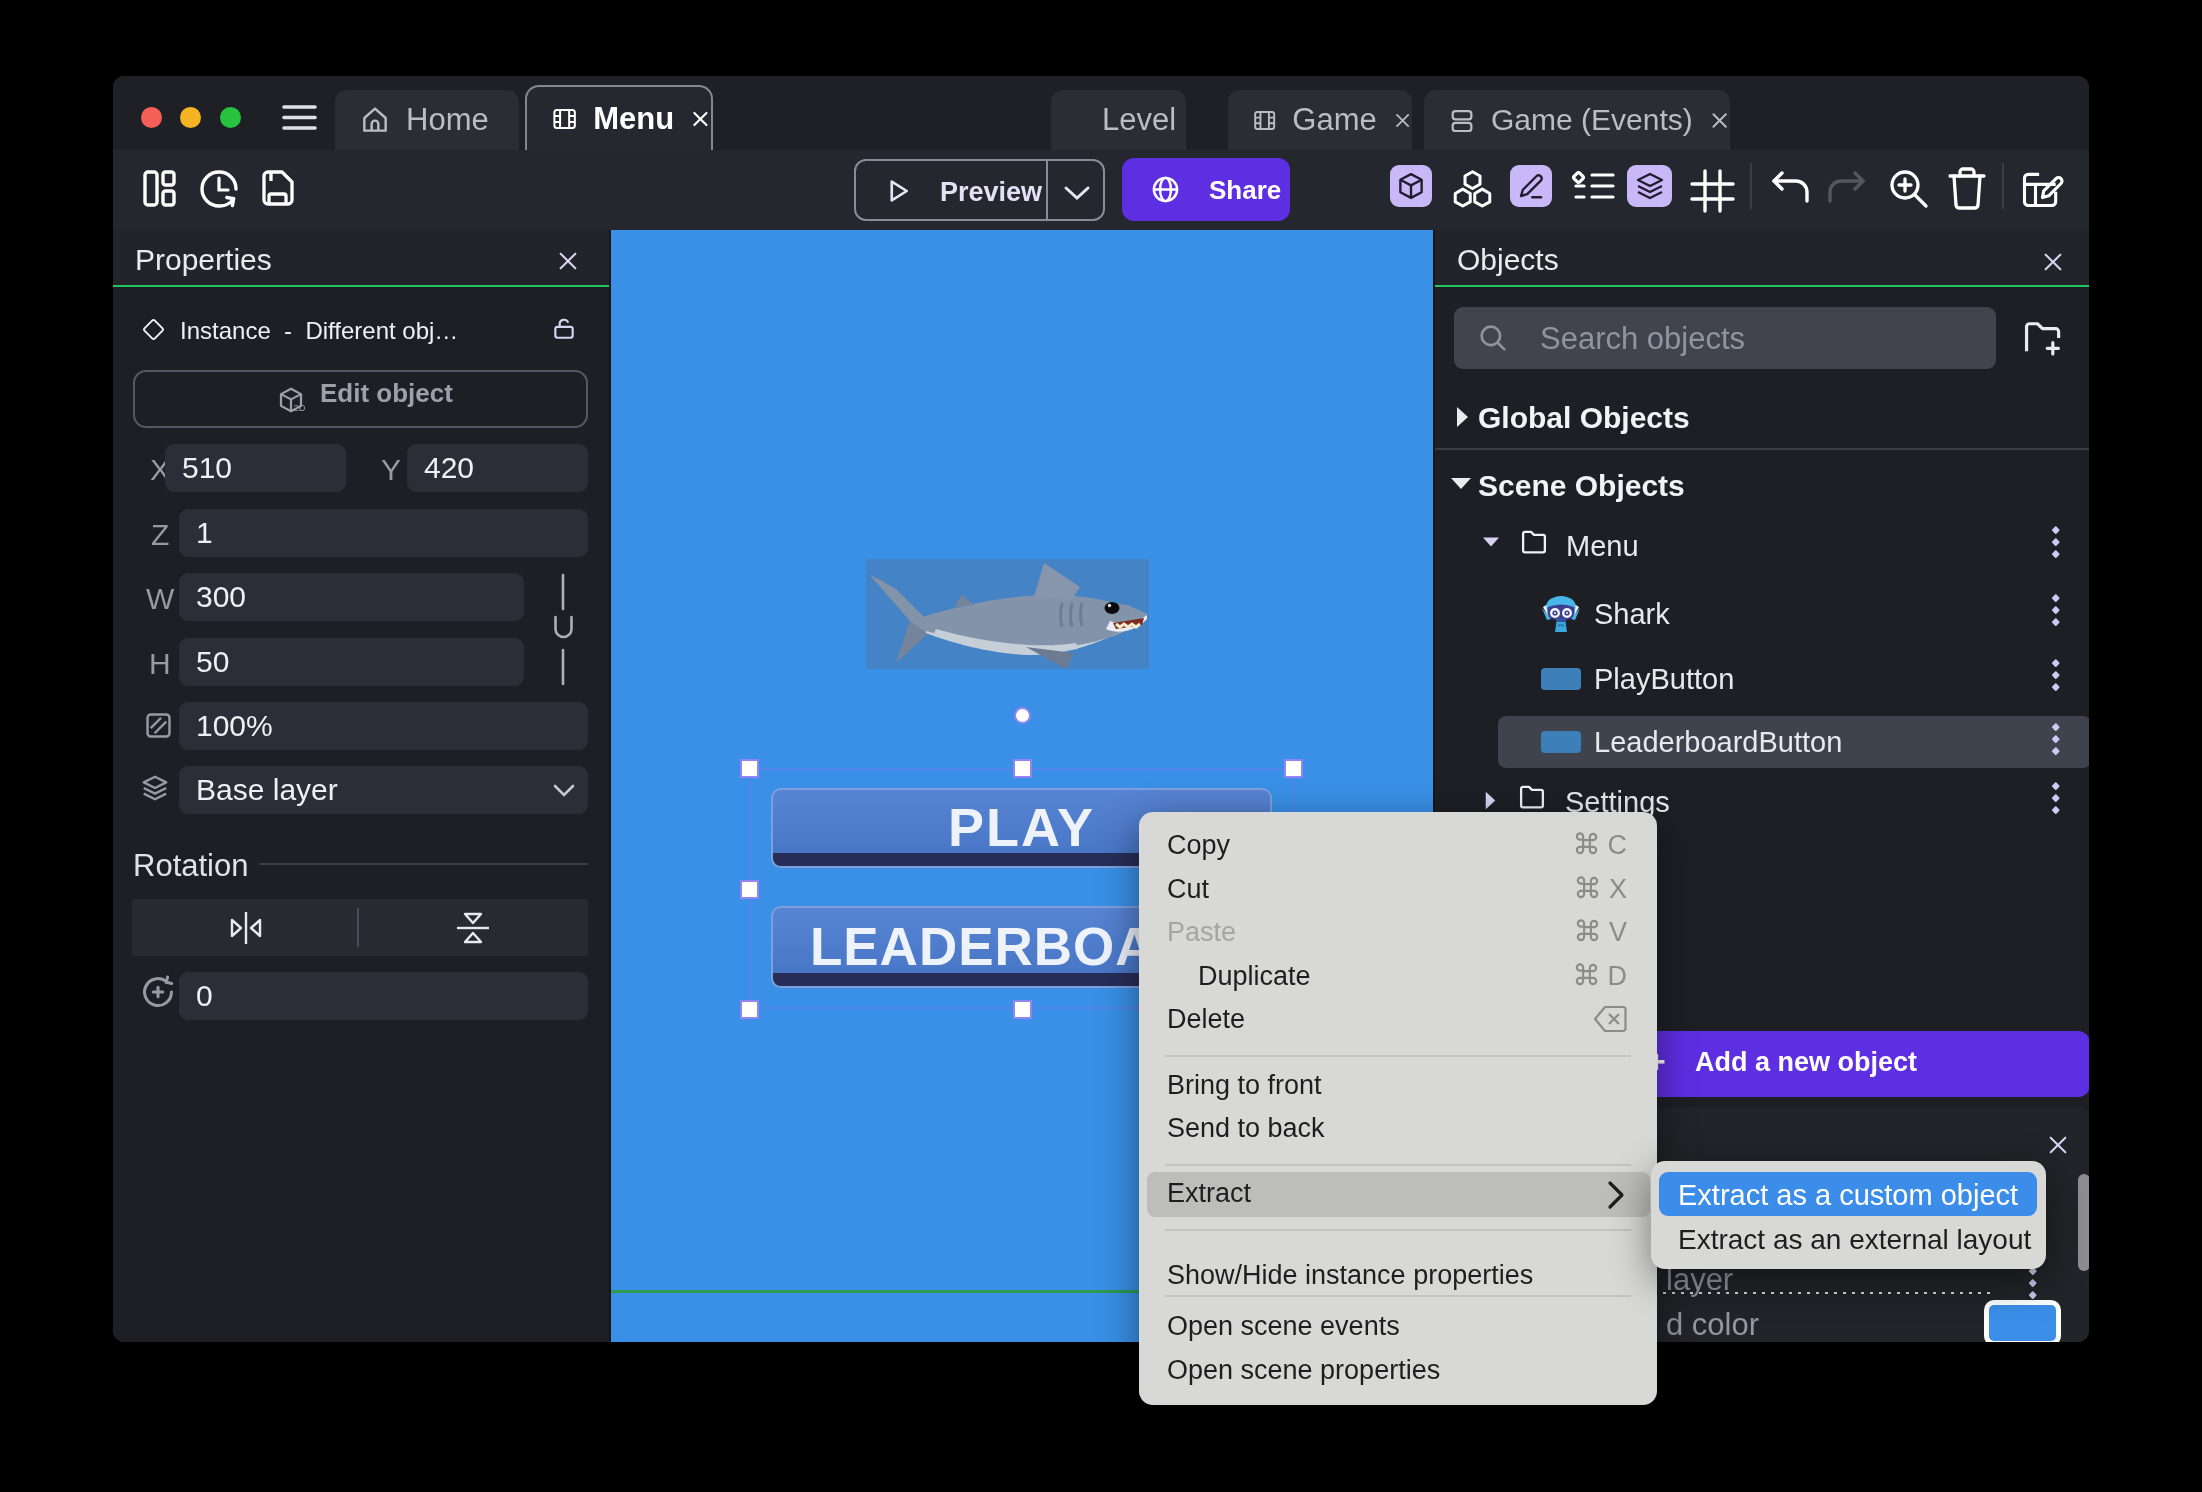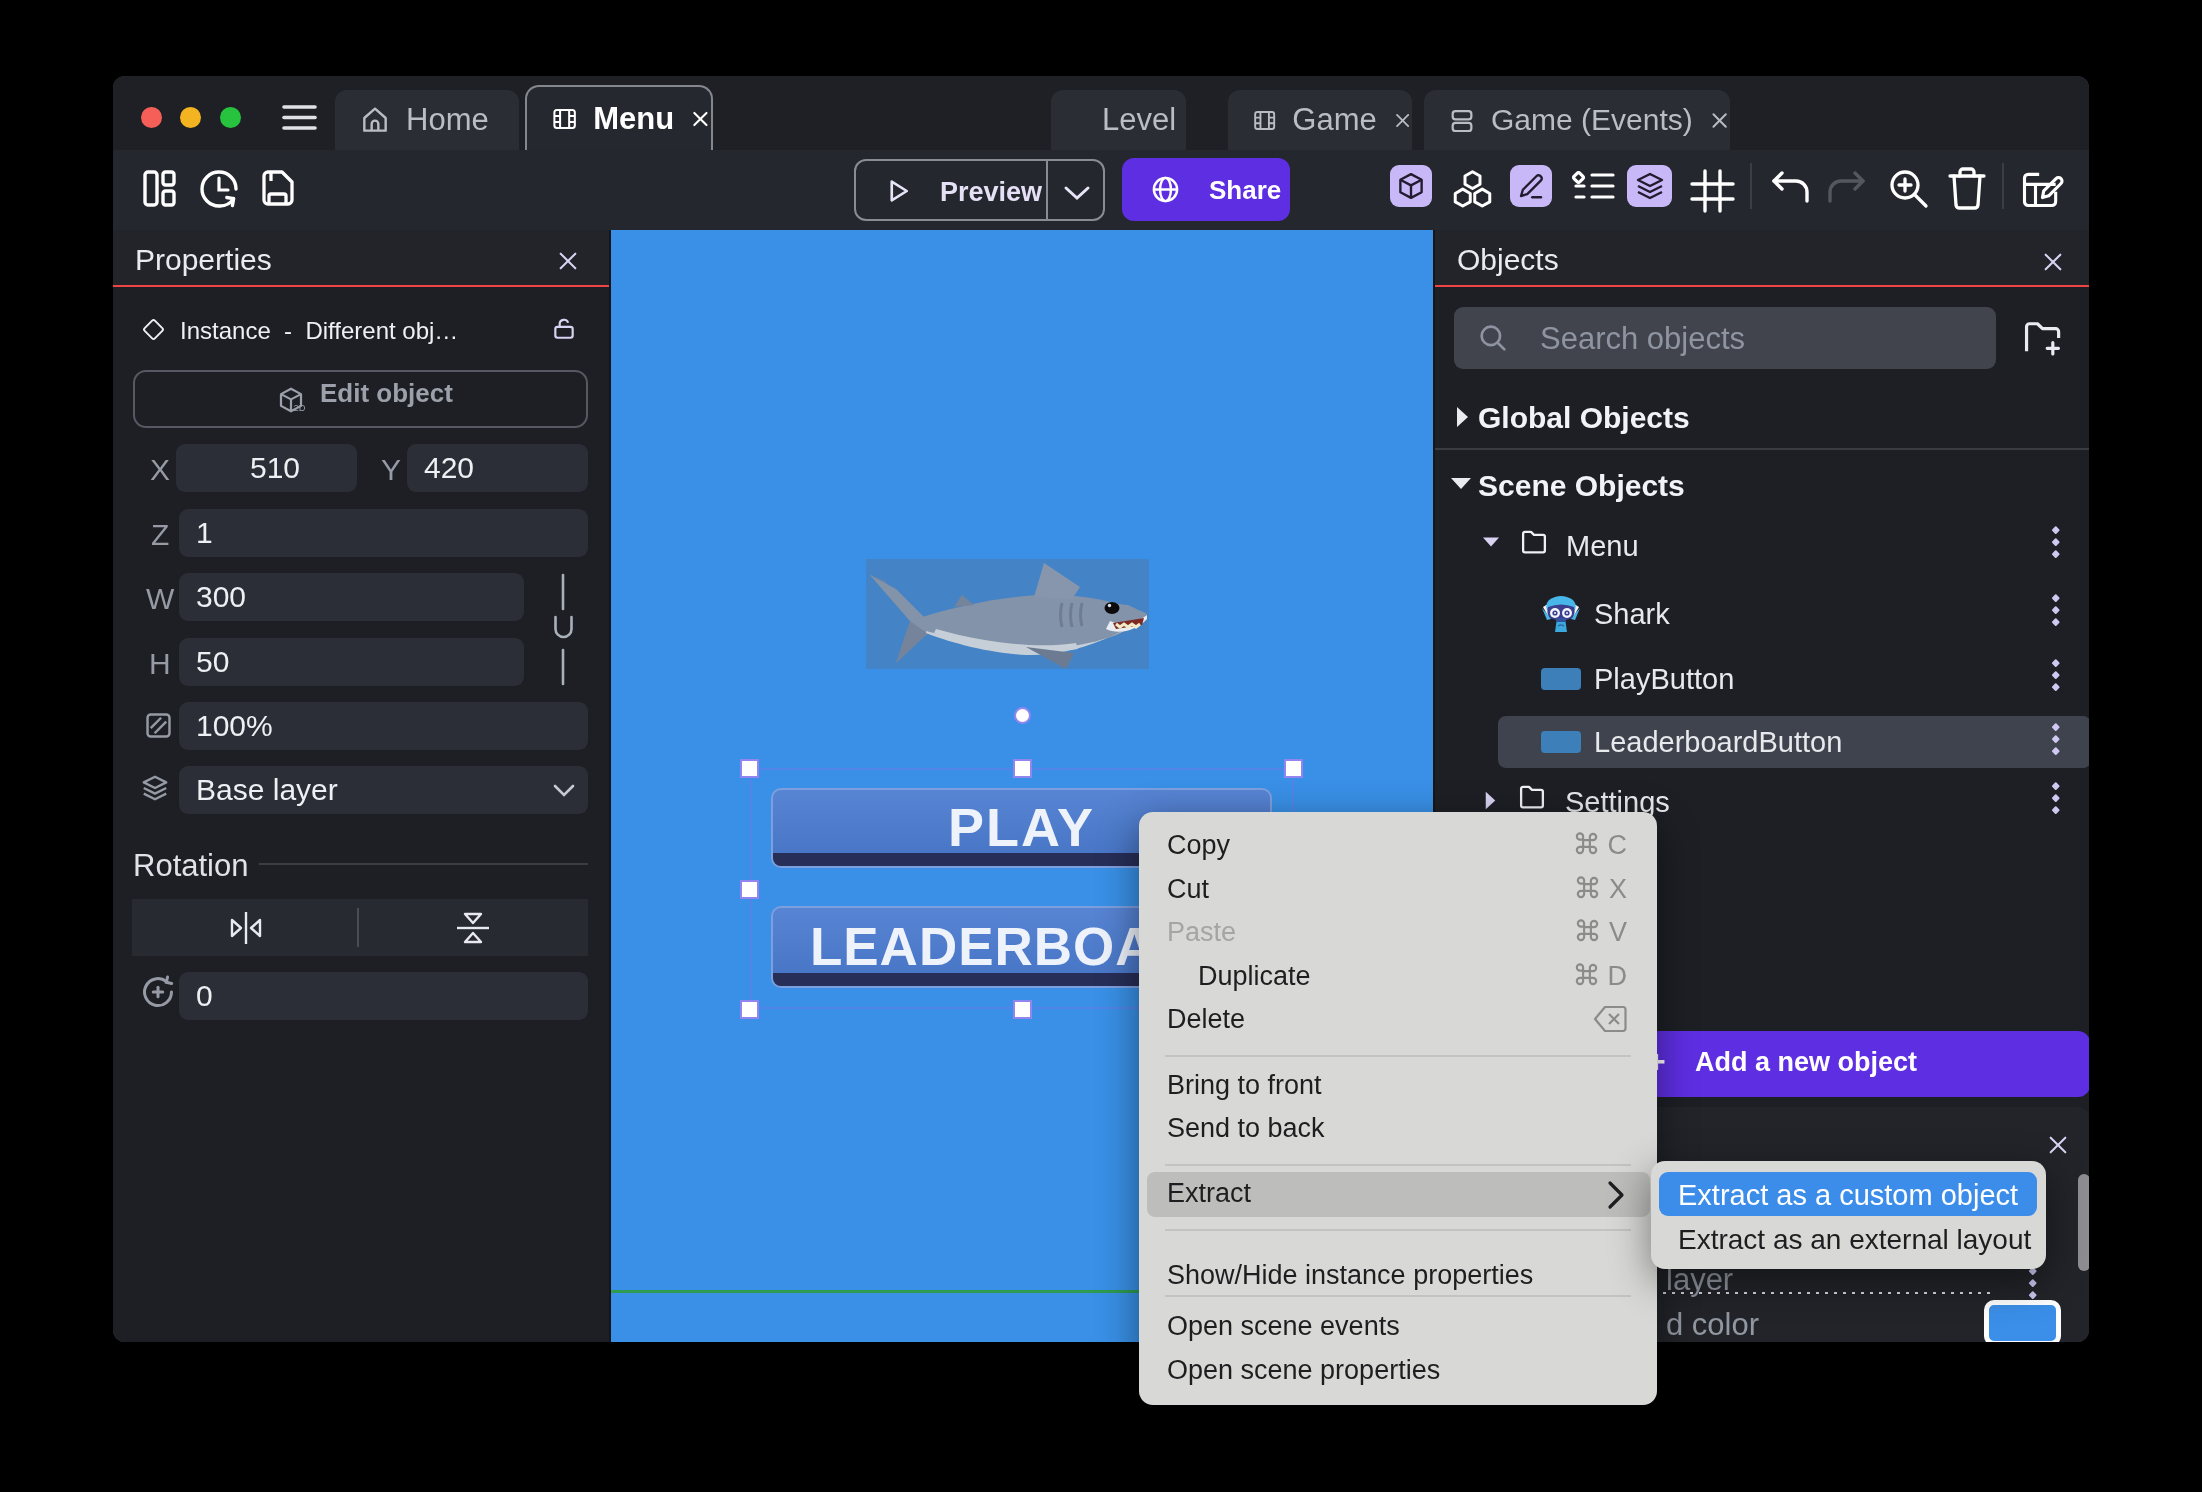--- a/index.html
+++ b/index.html
@@ -16,21 +16,21 @@
   .tab { position:absolute; top:14px; height:60px; background:#2b2d34; border-radius:12px 12px 0 0;
          display:flex; align-items:center; color:#b9bdc4; font-size:31px; white-space:nowrap; overflow:hidden; }
   .tab .ticon { margin-left:24px; }
   .tab .tlabel { margin-left:15px; }
   .tab .tx { margin-left:16px; }
   #tab-menu { top:9px; height:65px; background:#26282f; border:2px solid #85878f; border-bottom:none; border-radius:14px 14px 0 0; color:#fff; }
   
   #toolbar { position:absolute; left:0; top:74px; width:100%; height:80px; background:#25272e; }
   
   .panel { position:absolute; top:154px; bottom:0; background:#1d1f25; }
-  .phead { position:absolute; left:0; top:0; right:0; height:57px; background:#222429; border-bottom:2px solid #ef4444;
+  .phead { position:absolute; left:0; top:0; right:0; height:57px; background:#222429; border-bottom:2px solid #22c55e;
            color:#e9ebef; font-size:30px; }
   .phead .ptitle { position:absolute; left:22px; top:13px; }
   .fld { position:absolute; background:#2b2e36; border-radius:9px; color:#eef0f4; font-size:30px; line-height:48px; padding-left:17px; }
   .lbl { position:absolute; color:#959aa4; font-size:30px; }
   
   #canvas { position:absolute; left:498px; top:154px; width:822px; bottom:0; background:#3990e6; overflow:hidden; }
   .handle { position:absolute; width:19px; height:19px; background:#fff; border:2px solid #9186ef; }
   
   .cmenu { position:absolute; background:#d8d9d6; border-radius:14px; box-shadow:0 12px 40px rgba(0,0,0,.45);
            color:#1e1e20; font-size:27px; z-index:50; white-space:nowrap; }
@@ -244,21 +244,21 @@
     <div class="abs" style="left:20px; top:140px; width:455px; height:58px; border:2px solid #565963; border-radius:13px;"></div>
     <svg class="abs" style="left:163px; top:155px;" width="30" height="30" viewBox="0 0 24 24" fill="none" stroke="#9ba0aa" stroke-width="1.8" stroke-linejoin="round">
       <path d="M12 3 L20 7.3 V16.7 L12 21 L4 16.7 V7.3 Z"></path>
         <path d="M4 7.3 L12 11.5 L20 7.3"></path>
         <path d="M12 11.5 V21"></path>
       <text x="14" y="21" font-size="7.5" fill="#9ba0aa" stroke="none" font-family="Liberation Sans">2D</text>
     </svg>
     <span class="abs" style="left:207px; top:148px; color:#9ba0aa; font-size:26px; font-weight:bold;">Edit object</span>
 
     <span class="lbl" style="left:37px; top:223px;">X</span>
-    <div class="fld" style="left:63px; top:214px; width:181px; height:48px;text-align:center;">510</div>
+    <div class="fld" style="left:52px; top:214px; width:181px; height:48px;">510</div>
     <span class="lbl" style="left:268px; top:223px;">Y</span>
     <div class="fld" style="left:294px; top:214px; width:181px; height:48px;">420</div>
 
     <span class="lbl" style="left:38px; top:288px;">Z</span>
     <div class="fld" style="left:66px; top:279px; width:409px; height:48px;">1</div>
 
     <span class="lbl" style="left:33px; top:352px;">W</span>
     <div class="fld" style="left:66px; top:343px; width:345px; height:48px;">300</div>
     <span class="lbl" style="left:36px; top:417px;">H</span>
     <div class="fld" style="left:66px; top:408px; width:345px; height:48px;">50</div>

